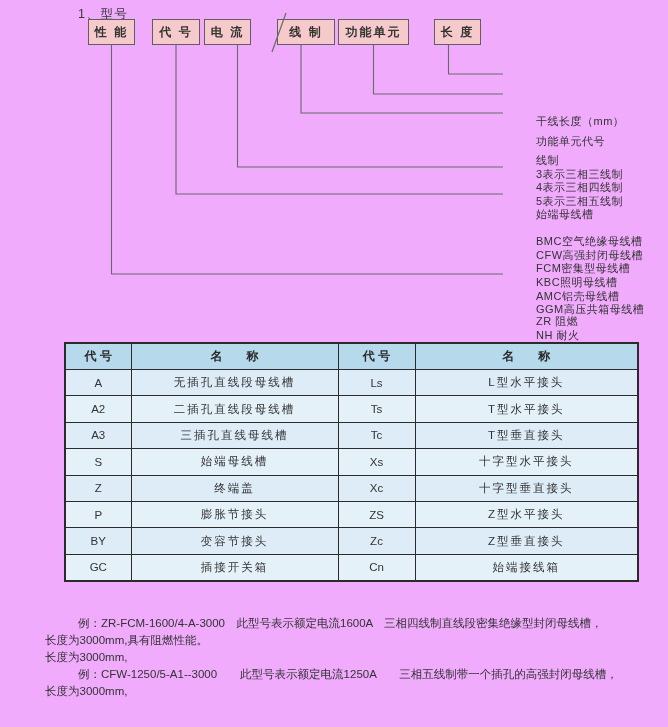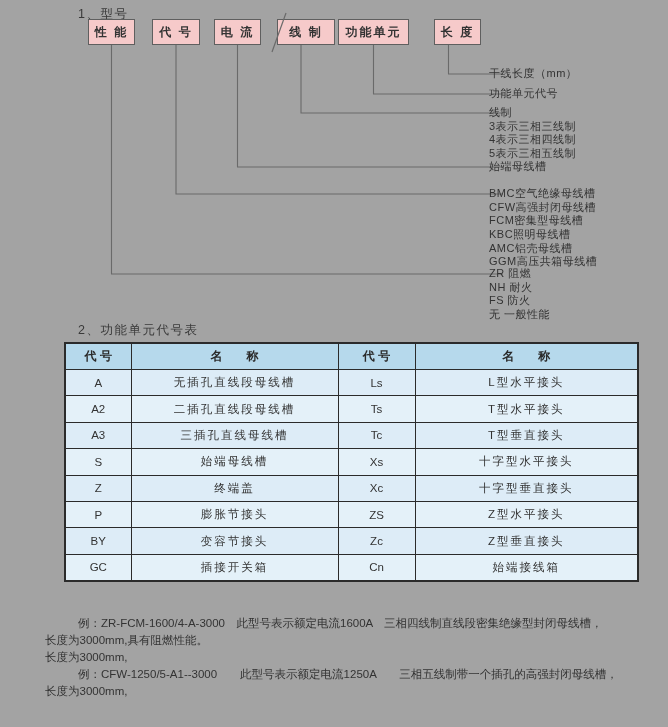--- a/index.html
+++ b/index.html
@@ -1,19 +1,19 @@
 <!DOCTYPE html>
 <html style="--box-pink: #f6caca; --table-header-blue: #b6d9ec; --table-row-blue: #ddecf7; --border-dark: #2b2b2b; --line-gray: #6a6a6a;"><head>
 <meta charset="utf-8">
 <style>
   html,body{margin:0;padding:0;background:#e8e8e8;}
   .page{
     position:relative;
     width:668px;height:727px;
-    background:#a3a3a3;
+    background:#f0abfc;
     font-family:"Liberation Sans","DejaVu Sans",sans-serif;
     overflow:hidden;
     margin:0 auto;
   }
   .sec-title{
     position:absolute;
     font-size:12.5px;color:#3a3a3a;letter-spacing:1.5px;white-space:nowrap;
   }
   #sec1-title{left:78px;top:6px;}
   #sec2-title{left:78px;top:322px;}
@@ -21,23 +21,23 @@
     position:absolute;top:19px;height:26px;
     background:var(--box-pink,#f6caca);
     border:1.5px solid #5f5f5f;
     box-sizing:border-box;
     display:flex;align-items:center;justify-content:center;
     font-size:12px;font-weight:bold;color:#333;
     letter-spacing:2px;white-space:nowrap;
   }
   svg.lines{position:absolute;left:0;top:0;}
   .callout{
-    position:absolute;left:489px;
+    position:absolute;left:536px;
     font-size:11px;line-height:13.6px;color:#333;
-    white-space:nowrap;letter-spacing:0.5px;
+    white-space:nowrap;letter-spacing:0.5px;margin-top:48px;
   }
   table.codes{
     position:absolute;left:64px;top:342px;width:573px;
     border-collapse:collapse;table-layout:fixed;
     border:2px solid var(--border-dark,#242424);
     font-size:11.5px;color:#333;
   }
   table.codes th,table.codes td{
     border:1px solid var(--border-dark,#2b2b2b);
     text-align:center;vertical-align:middle;
@@ -64,21 +64,21 @@
 </head>
 <body>
 
 <div class="page">
 
   <div class="sec-title" id="sec1-title">1、型号</div>
 
   <div id="diagram">
       <div class="box" style="left: 88px; width: 47px;">性 能</div>
       <div class="box" style="left: 152px; width: 48px;">代 号</div>
-      <div class="box" style="left: 214px; width: 47px;">电 流</div>
+      <div class="box" style="left: 204px; width: 47px;">电 流</div>
       <div class="box" style="left: 277px; width: 58px;">线 制</div>
       <div class="box" style="left: 338px; width: 71px;">功能单元</div>
       <div class="box" style="left: 434px; width: 47px;">长 度</div>
       <svg class="lines" width="668" height="330">
         <path d="M448.5 45 V74 H503" fill="none" stroke="#6a6a6a" stroke-width="1.1"></path>
         <path d="M373.5 45 V94 H503" fill="none" stroke="#6a6a6a" stroke-width="1.1"></path>
         <path d="M301 45 V113 H503" fill="none" stroke="#6a6a6a" stroke-width="1.1"></path>
         <path d="M237.5 45 V167 H503" fill="none" stroke="#6a6a6a" stroke-width="1.1"></path>
         <path d="M176 45 V194 H503" fill="none" stroke="#6a6a6a" stroke-width="1.1"></path>
         <path d="M111.5 45 V274 H503" fill="none" stroke="#6a6a6a" stroke-width="1.1"></path>
@@ -108,21 +108,20 @@
         <div>GGM高压共箱母线槽</div>
       </div>
       <div class="callout" style="top: 267.2px;">
         <div>ZR 阻燃</div>
         <div>NH 耐火</div>
         <div>FS 防火</div>
         <div>无 一般性能</div>
       </div>
     </div>
 
-  <div class="sec-title" id="sec2-title">2、功能单元代号表</div>
 
   <table class="codes">
     <colgroup>
       <col class="c1">
         <col class="c2">
         <col class="c3">
         <col class="c4">
     </colgroup>
     <thead>
         <tr>

